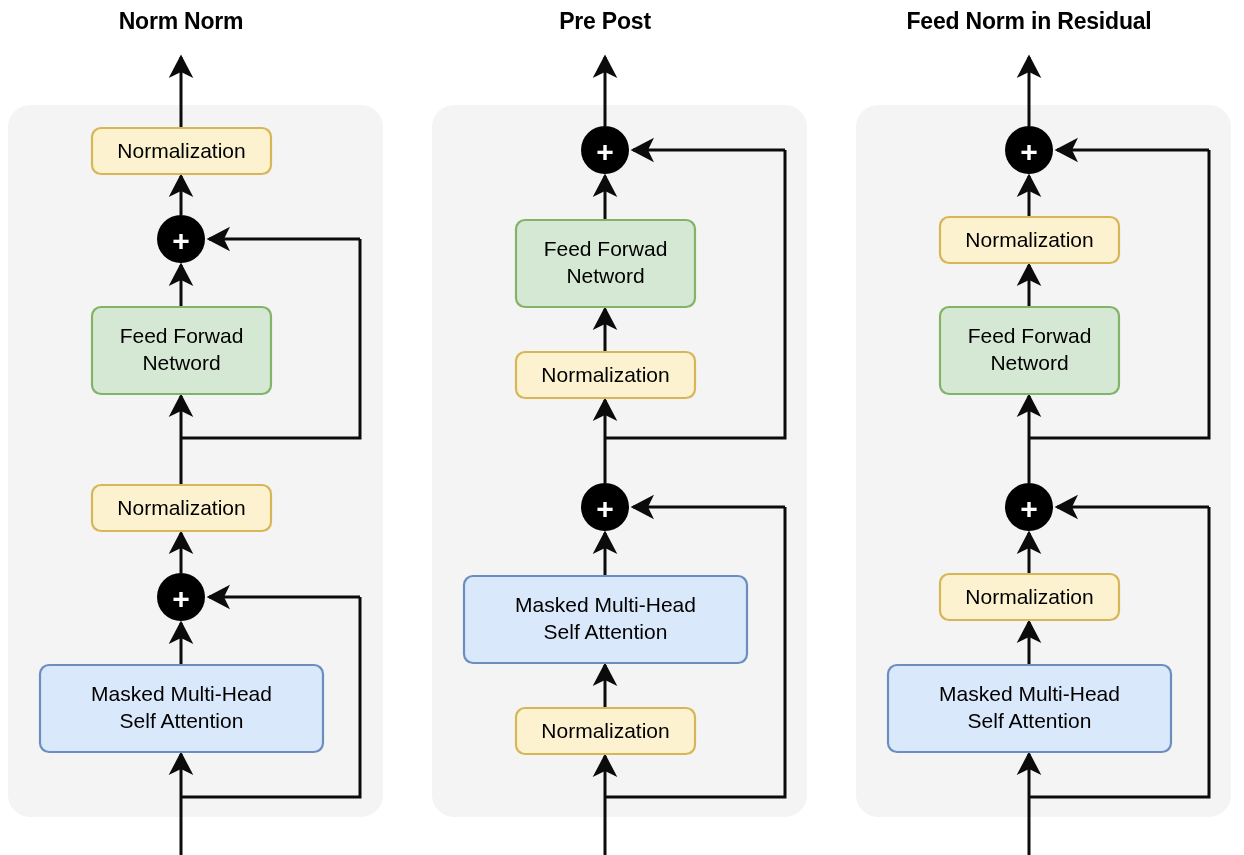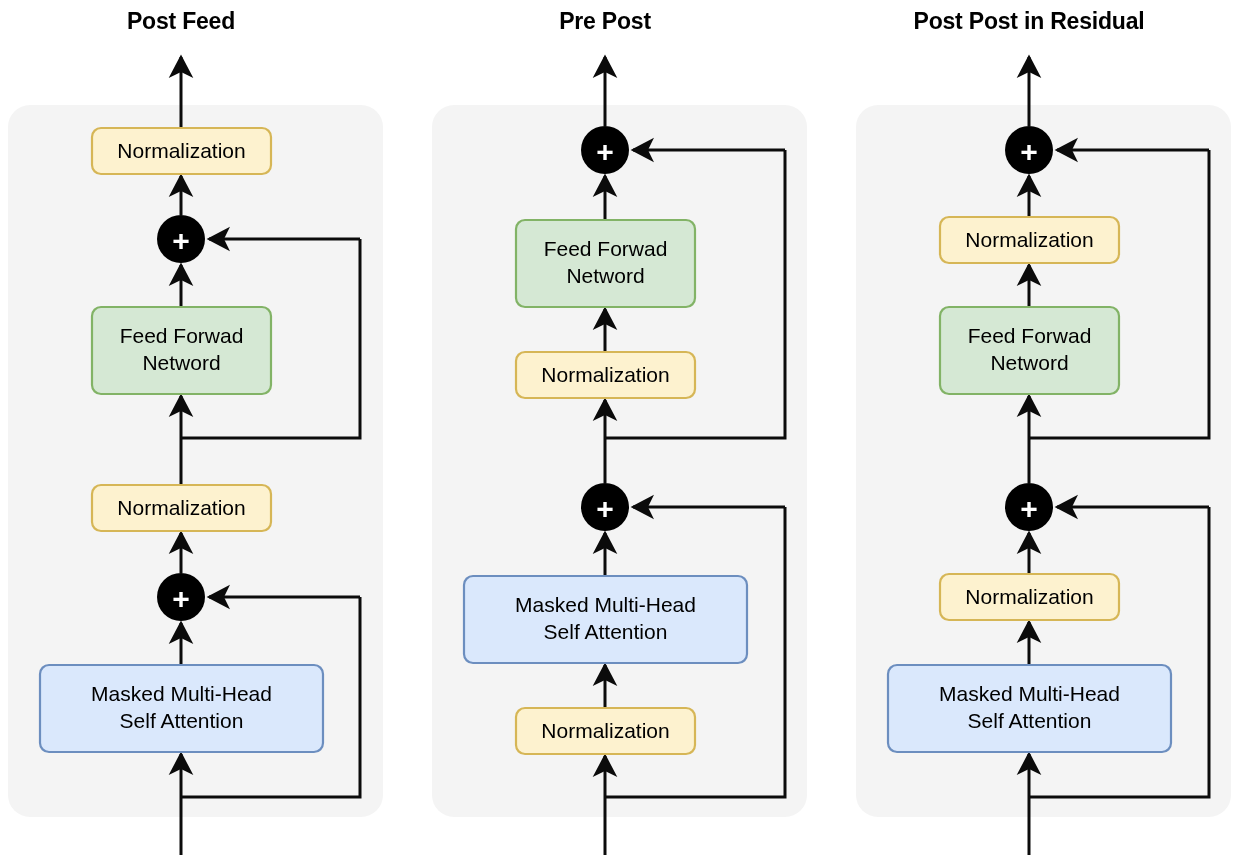--- a/index.html
+++ b/index.html
@@ -172,17 +172,17 @@
           <text x="1029.5" y="598" class="node-label">Normalization</text>
         </g>
         <g>
           <rect x="888" y="665" width="283" height="87" rx="9" ry="9" fill="#dae8fc" stroke="#6c8ebf" stroke-width="2.2"></rect>
           <text x="1029.5" y="695.5" class="node-label">Masked Multi-Head</text>
           <text x="1029.5" y="722.5" class="node-label">Self Attention</text>
         </g>
       </g>
   </svg>
   <div id="titles-layer">
-      <div class="col-title" style="left: 181px; top: 8px;">Post Feed</div>
+      <div class="col-title" style="left: 181px; top: 8px;">Norm Norm</div>
       <div class="col-title" style="left: 605px; top: 8px;">Pre Post</div>
-      <div class="col-title" style="left: 1029px; top: 8px;">Post Post in Residual</div>
+      <div class="col-title" style="left: 1029px; top: 8px;">Feed Norm in Residual</div>
     </div>
 </div>
 
 </body></html>

